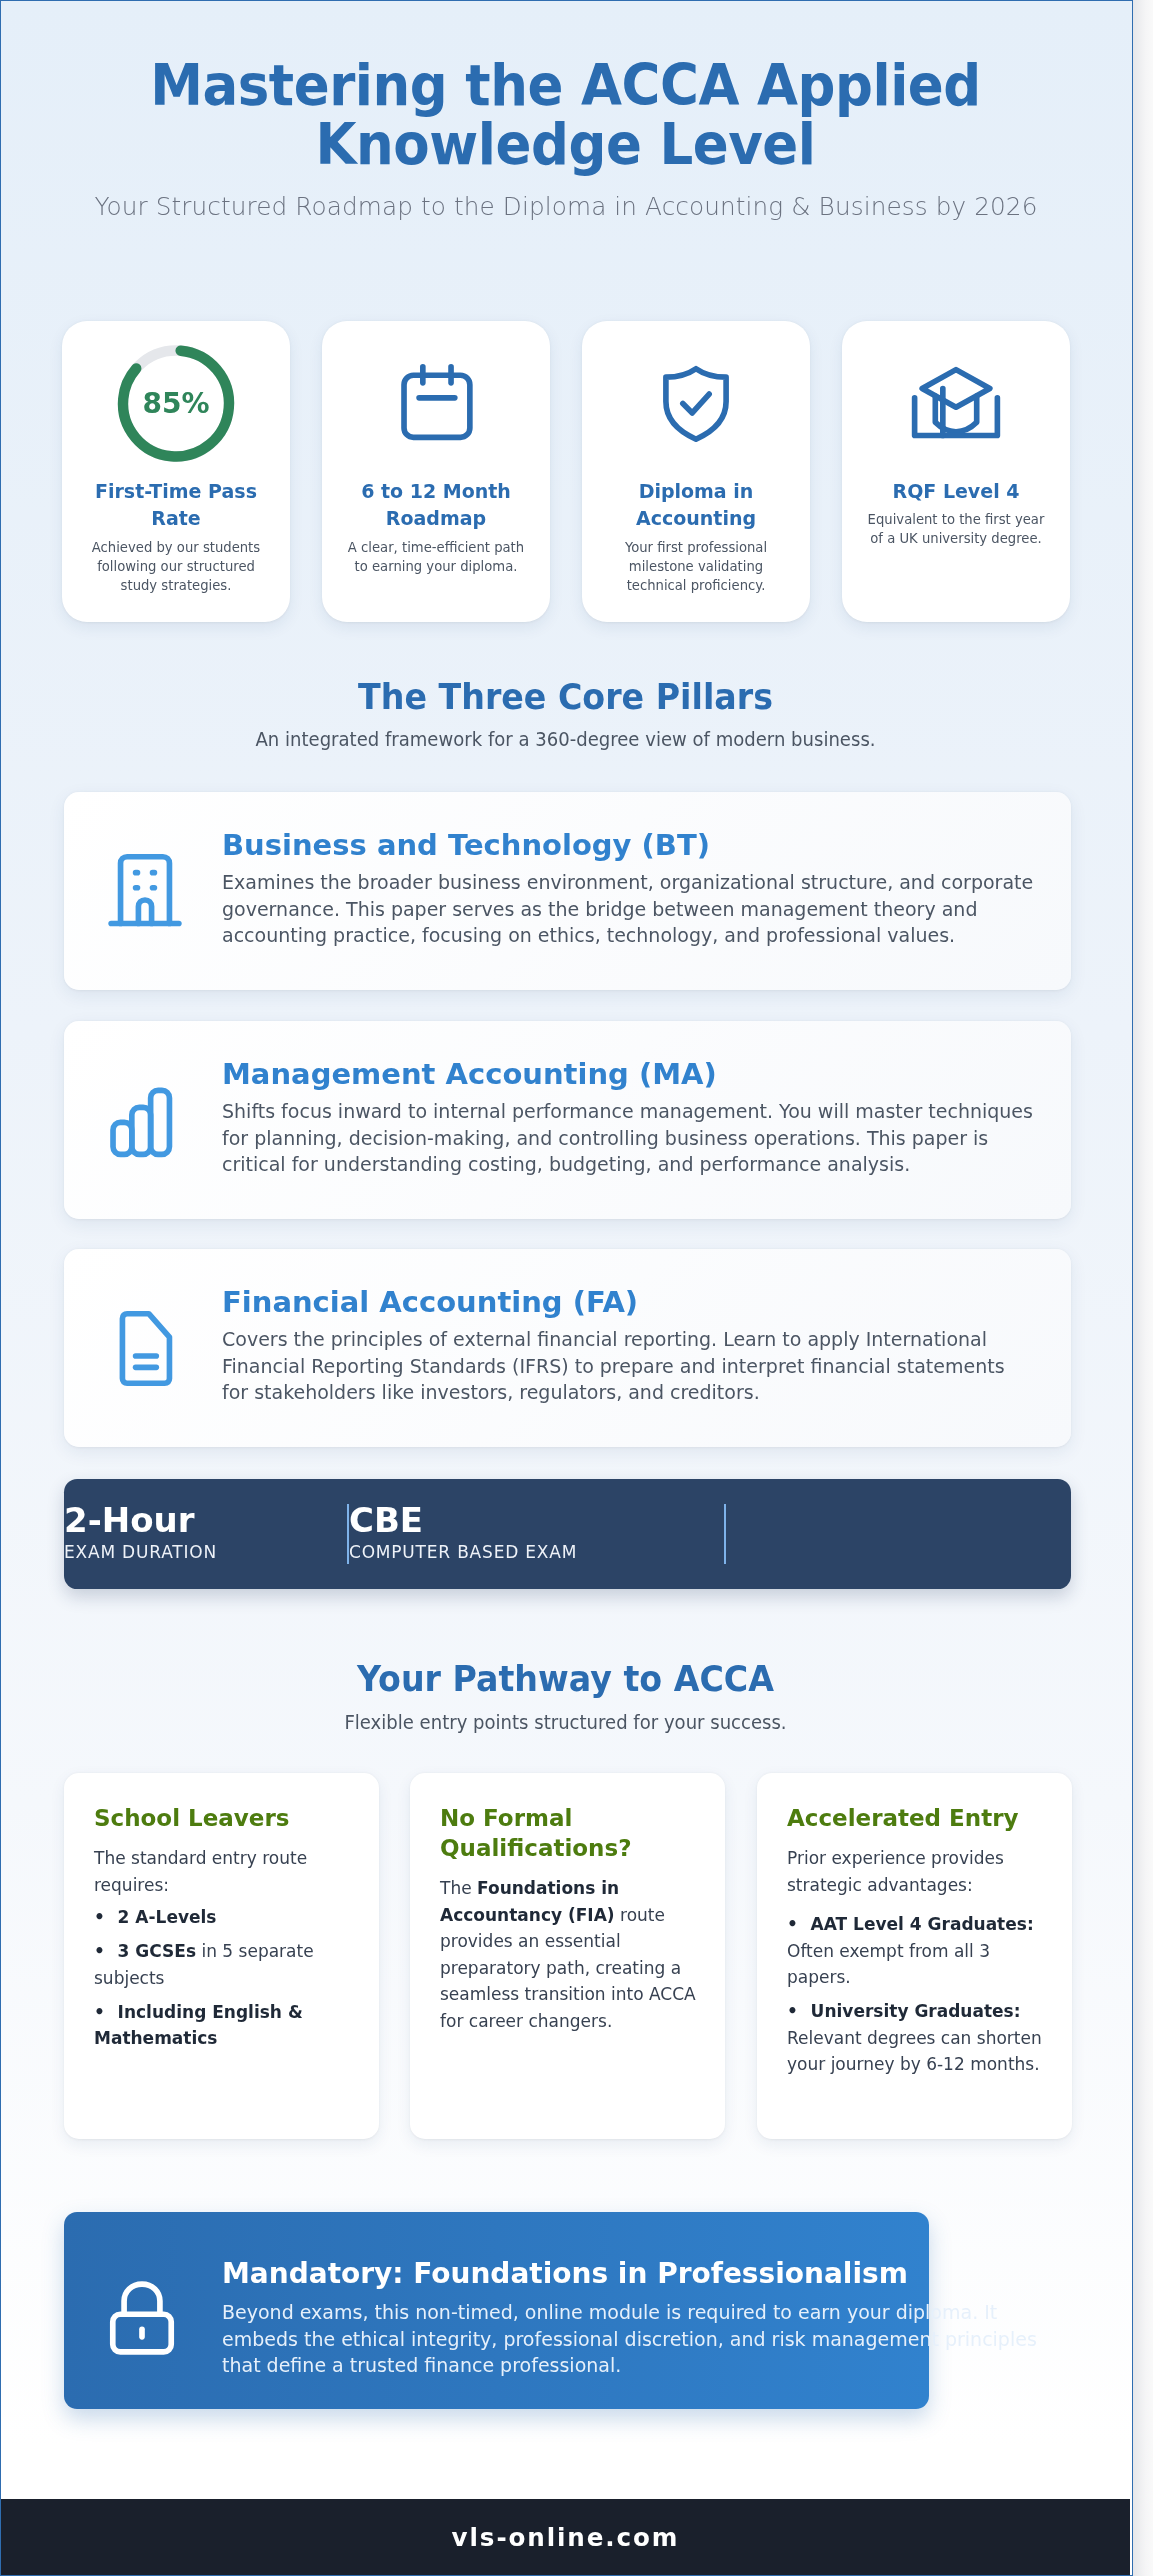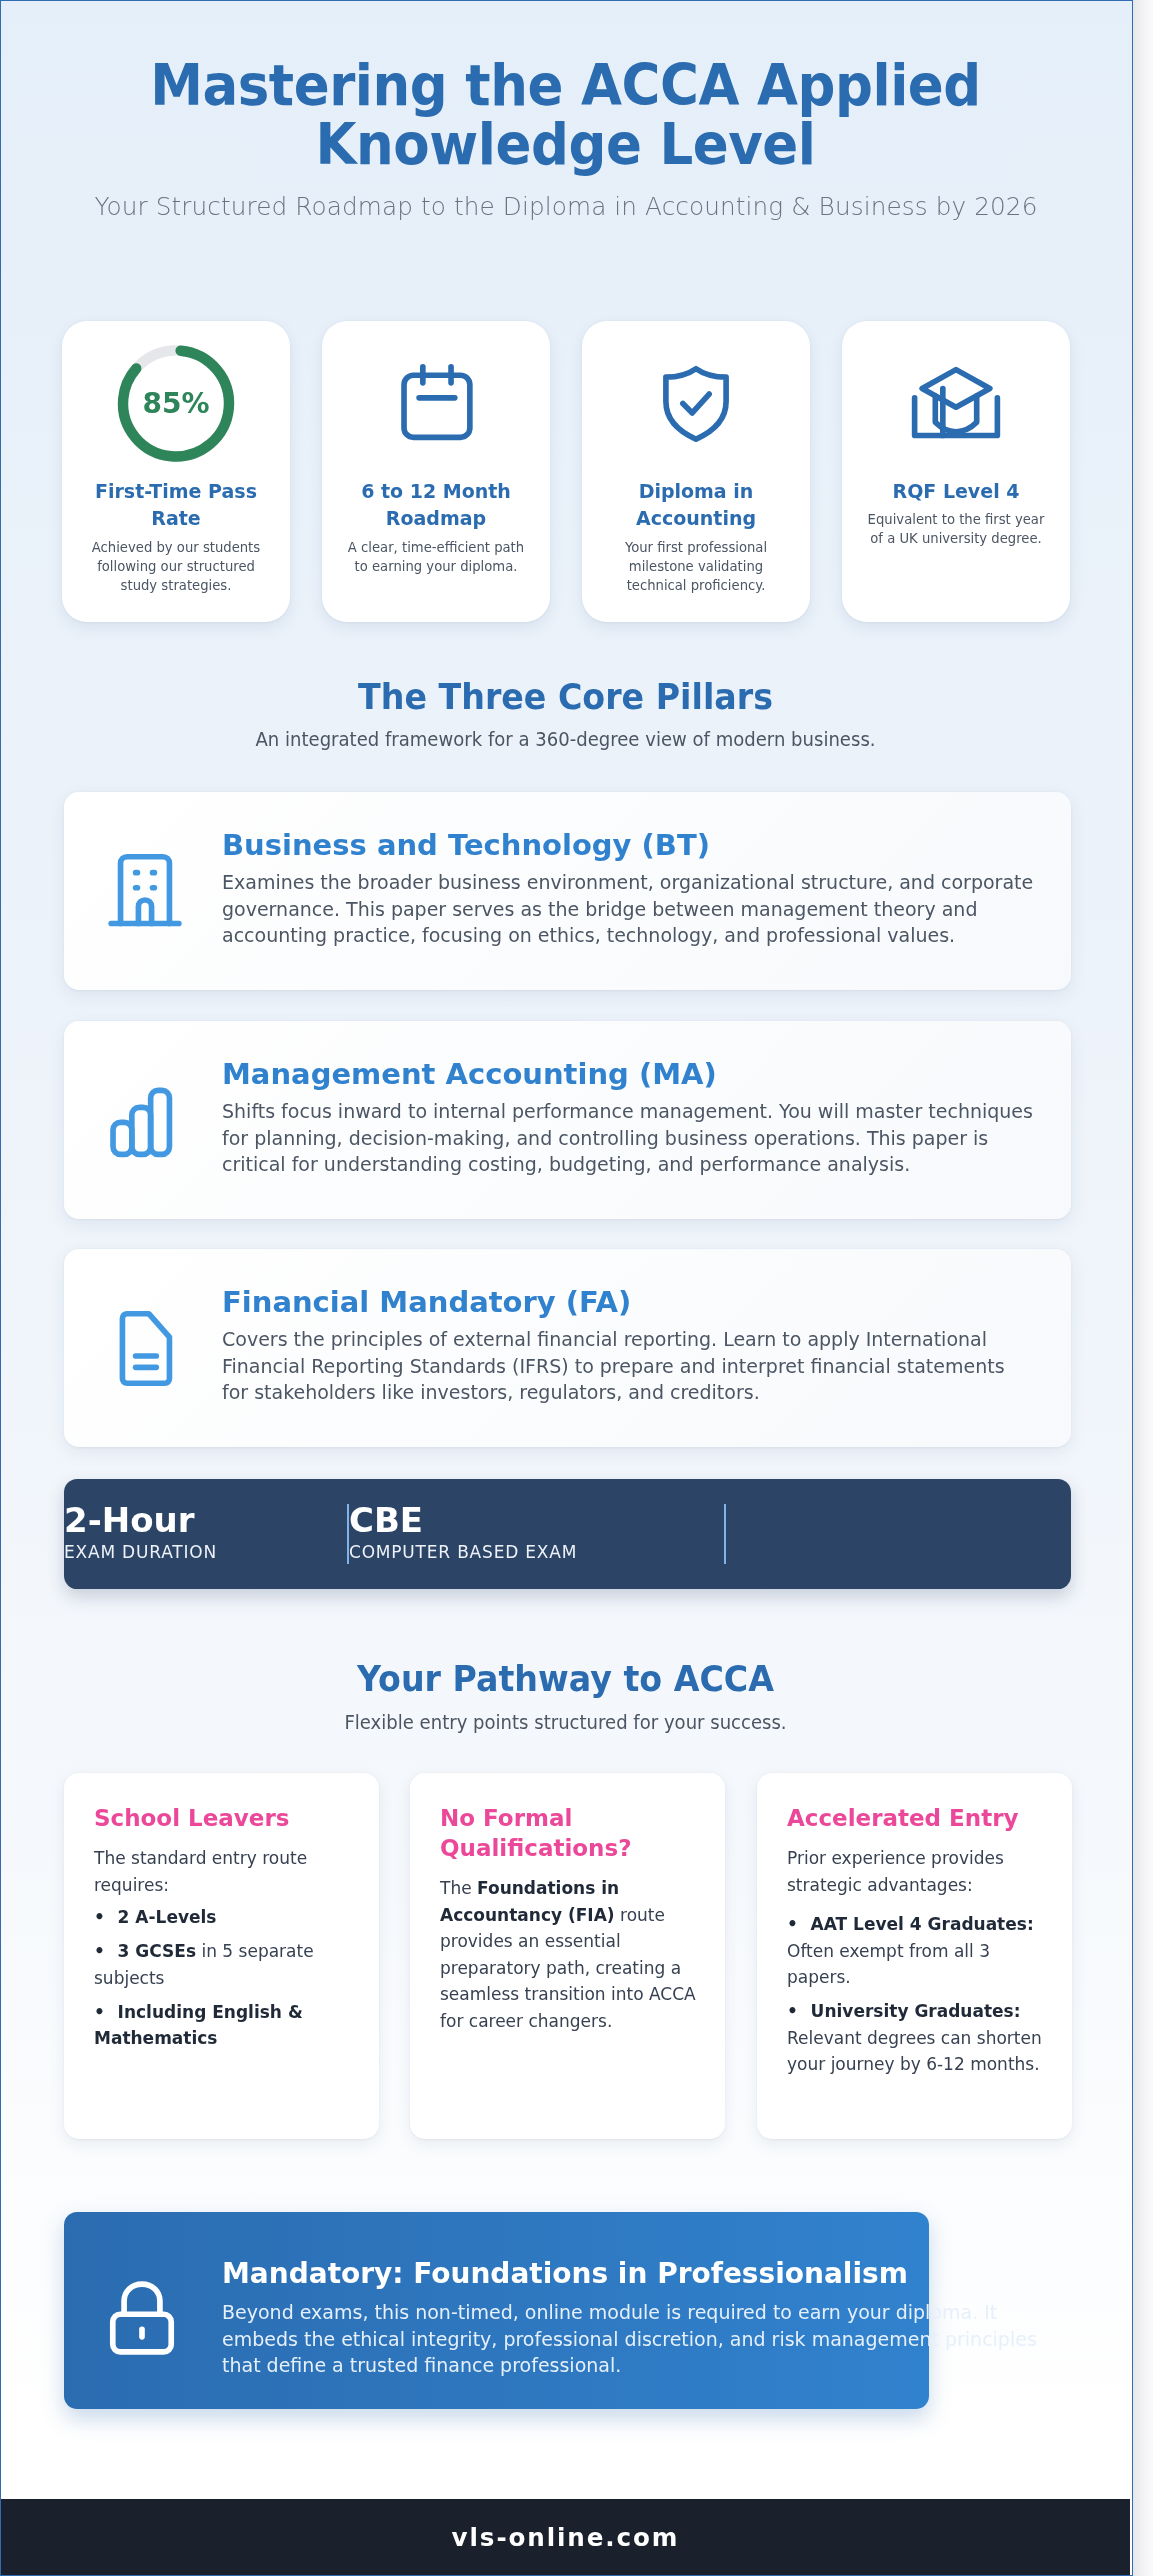--- a/index.html
+++ b/index.html
@@ -55,21 +55,21 @@
   .exam-banner { position: absolute; left: 63px; top: 1478px; width: 1007px; height: 110px;
     background: #2c4466; border-radius: 13.2px; box-shadow: 0 7.6px 17px rgba(30,50,90,0.2); }
   .exam-item { position: absolute; top: 0; height: 110px; text-align: left; color: #fff; }
   .exam-value { position: absolute; top: 21px; left: 0; right: 0; font-weight: bold; font-size: 34px; line-height: 40px; }
   .exam-label { position: absolute; top: 62px; left: 0; right: 0; font-size: 17px; line-height: 23px; letter-spacing: 0.8px; color: #eef2f8; }
   .exam-divider { position: absolute; top: 24.6px; width: 1.9px; height: 60px; background: #7fb3ea; }
 
   
   .path-card { position: absolute; top: 1772px; width: 315px; height: 366px; background: #fff;
     border-radius: 15px; box-shadow: 0 5.7px 15px rgba(30,60,110,0.08), 0 0.9px 2.8px rgba(0,0,0,0.05); }
-  .path-title { position: absolute; left: 30px; top: 30px; right: 23px; color: #ec4899; font-weight: bold;
+  .path-title { position: absolute; left: 30px; top: 30px; right: 23px; color: #4d7c0f; font-weight: bold;
     font-size: 23px; line-height: 30px; }
   .path-body { position: absolute; left: 30px; right: 21px; color: #374151; font-size: 17px; line-height: 26.5px; }
   .path-body b { color: #1f2937; }
   .path-list { list-style: none; }
   .path-list li { position: relative; padding-left: 0; margin-bottom: 7.6px; }
   .bullet { display: inline-block; width: 23.6px; font-weight: bold; color: #1f2937; }
 
   
   .mandatory { position: absolute; left: 63px; top: 2211px; width: 865px; height: 197px; border-radius: 13px;
     background: linear-gradient(90deg, #2b6cb0 0%, #3182ce 100%);
@@ -176,21 +176,21 @@
   </div>
 
   <div class="pillar" style="top:1248px">
     <div class="pillar-icon">
       <svg width="76" height="79" viewBox="0 0 80 84" fill="none" stroke="#4299e1" stroke-width="6" stroke-linecap="round" stroke-linejoin="round">
         <path d="M16 10 C16 7 18 5 21 5 L44 5 L66 30 L66 74 C66 77 64 79 61 79 L21 79 C18 79 16 77 16 74 Z"></path>
         <line x1="30" y1="50" x2="52" y2="50"></line>
         <line x1="30" y1="62" x2="52" y2="62"></line>
       </svg>
     </div>
-    <h3 class="pillar-title">Financial Mandatory (FA)</h3>
+    <h3 class="pillar-title">Financial Accounting (FA)</h3>
     <p class="pillar-desc">Covers the principles of external financial reporting. Learn to apply International Financial Reporting Standards (IFRS) to prepare and interpret financial statements for stakeholders like investors, regulators, and creditors.</p>
   </div>
 
   <div class="exam-banner">
     <div class="exam-item" style="left:0;width:283px">
       <div class="exam-value">2-Hour</div>
       <div class="exam-label">EXAM DURATION</div>
     </div>
     <div class="exam-divider" style="left:283px"></div>
     <div class="exam-item" style="left:285px;width:374px">

